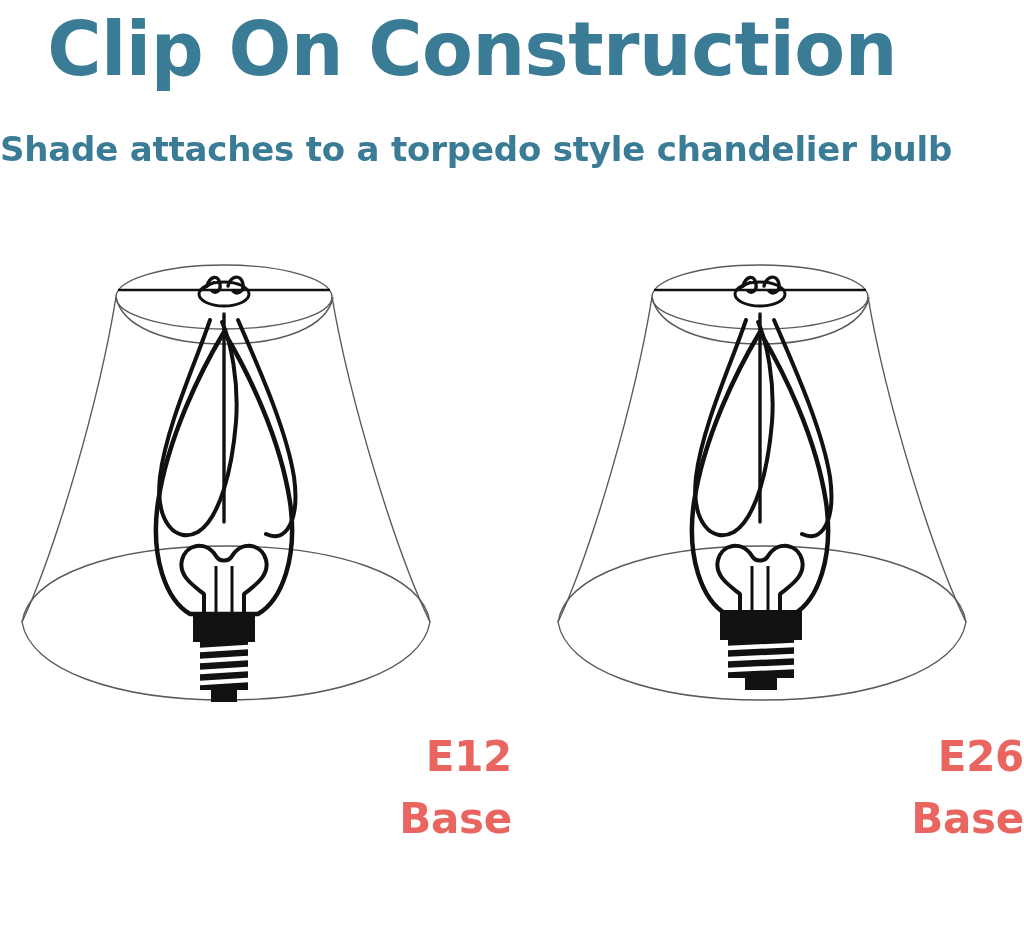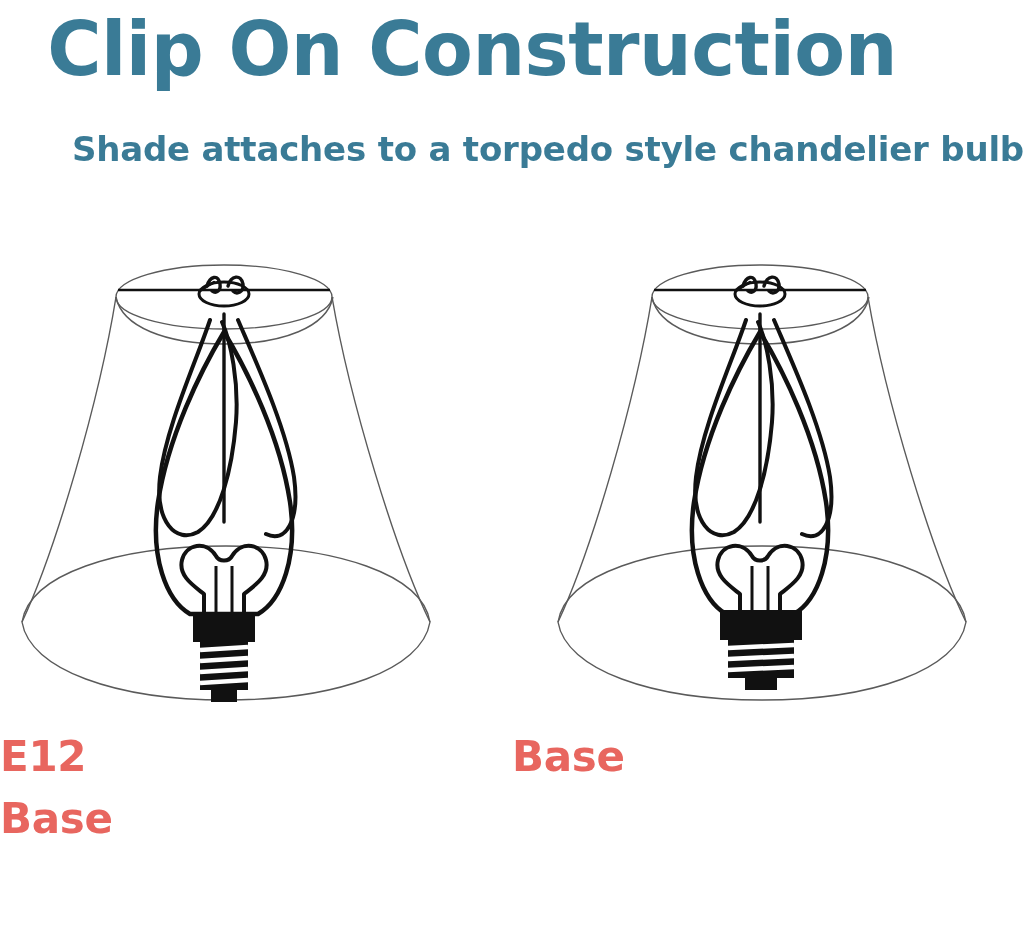--- a/index.html
+++ b/index.html
@@ -35,21 +35,21 @@
     line-height: 86px;
     letter-spacing: -0.5px;
     color: #3a7b96;
     white-space: nowrap;
   }
   .subtitle {
     position: absolute;
     left: 0;
     top: 128px;
     width: 1024px;
-    text-align: right;
+    text-align: left;
     font-family: "DejaVu Sans", sans-serif;
     font-weight: 700;
     font-size: 34px;
     line-height: 42px;
     letter-spacing: -0.2px;
     color: #3a7b96;
     white-space: nowrap;
   }
 
   
@@ -75,21 +75,21 @@
     position: absolute;
     left: 0;
     top: 726px;
     width: 1024px;
     height: 207px;
   }
   .caption {
     position: absolute;
     top: 0;
     width: 512px;
-    text-align: left;
+    text-align: right;
     font-family: "DejaVu Sans", sans-serif;
     font-weight: 700;
     font-size: 42px;
     line-height: 62px;
     letter-spacing: -0.3px;
     color: #e8665f;
   }
   .caption.left  { left: 0; }
   .caption.right { left: 512px; }
   .caption .line { display: block; white-space: nowrap; }
@@ -231,18 +231,19 @@
   </div>
 
   <div class="captions">
 
     <div class="caption left">
       <span class="line">E12</span>
       <span class="line">Base</span>
     </div>
 
     <div class="caption right">
+      <span class="line">E26</span>
       <span class="line">Base</span>
     </div>
 
   </div>
 
 </div>
 
 </body></html>

